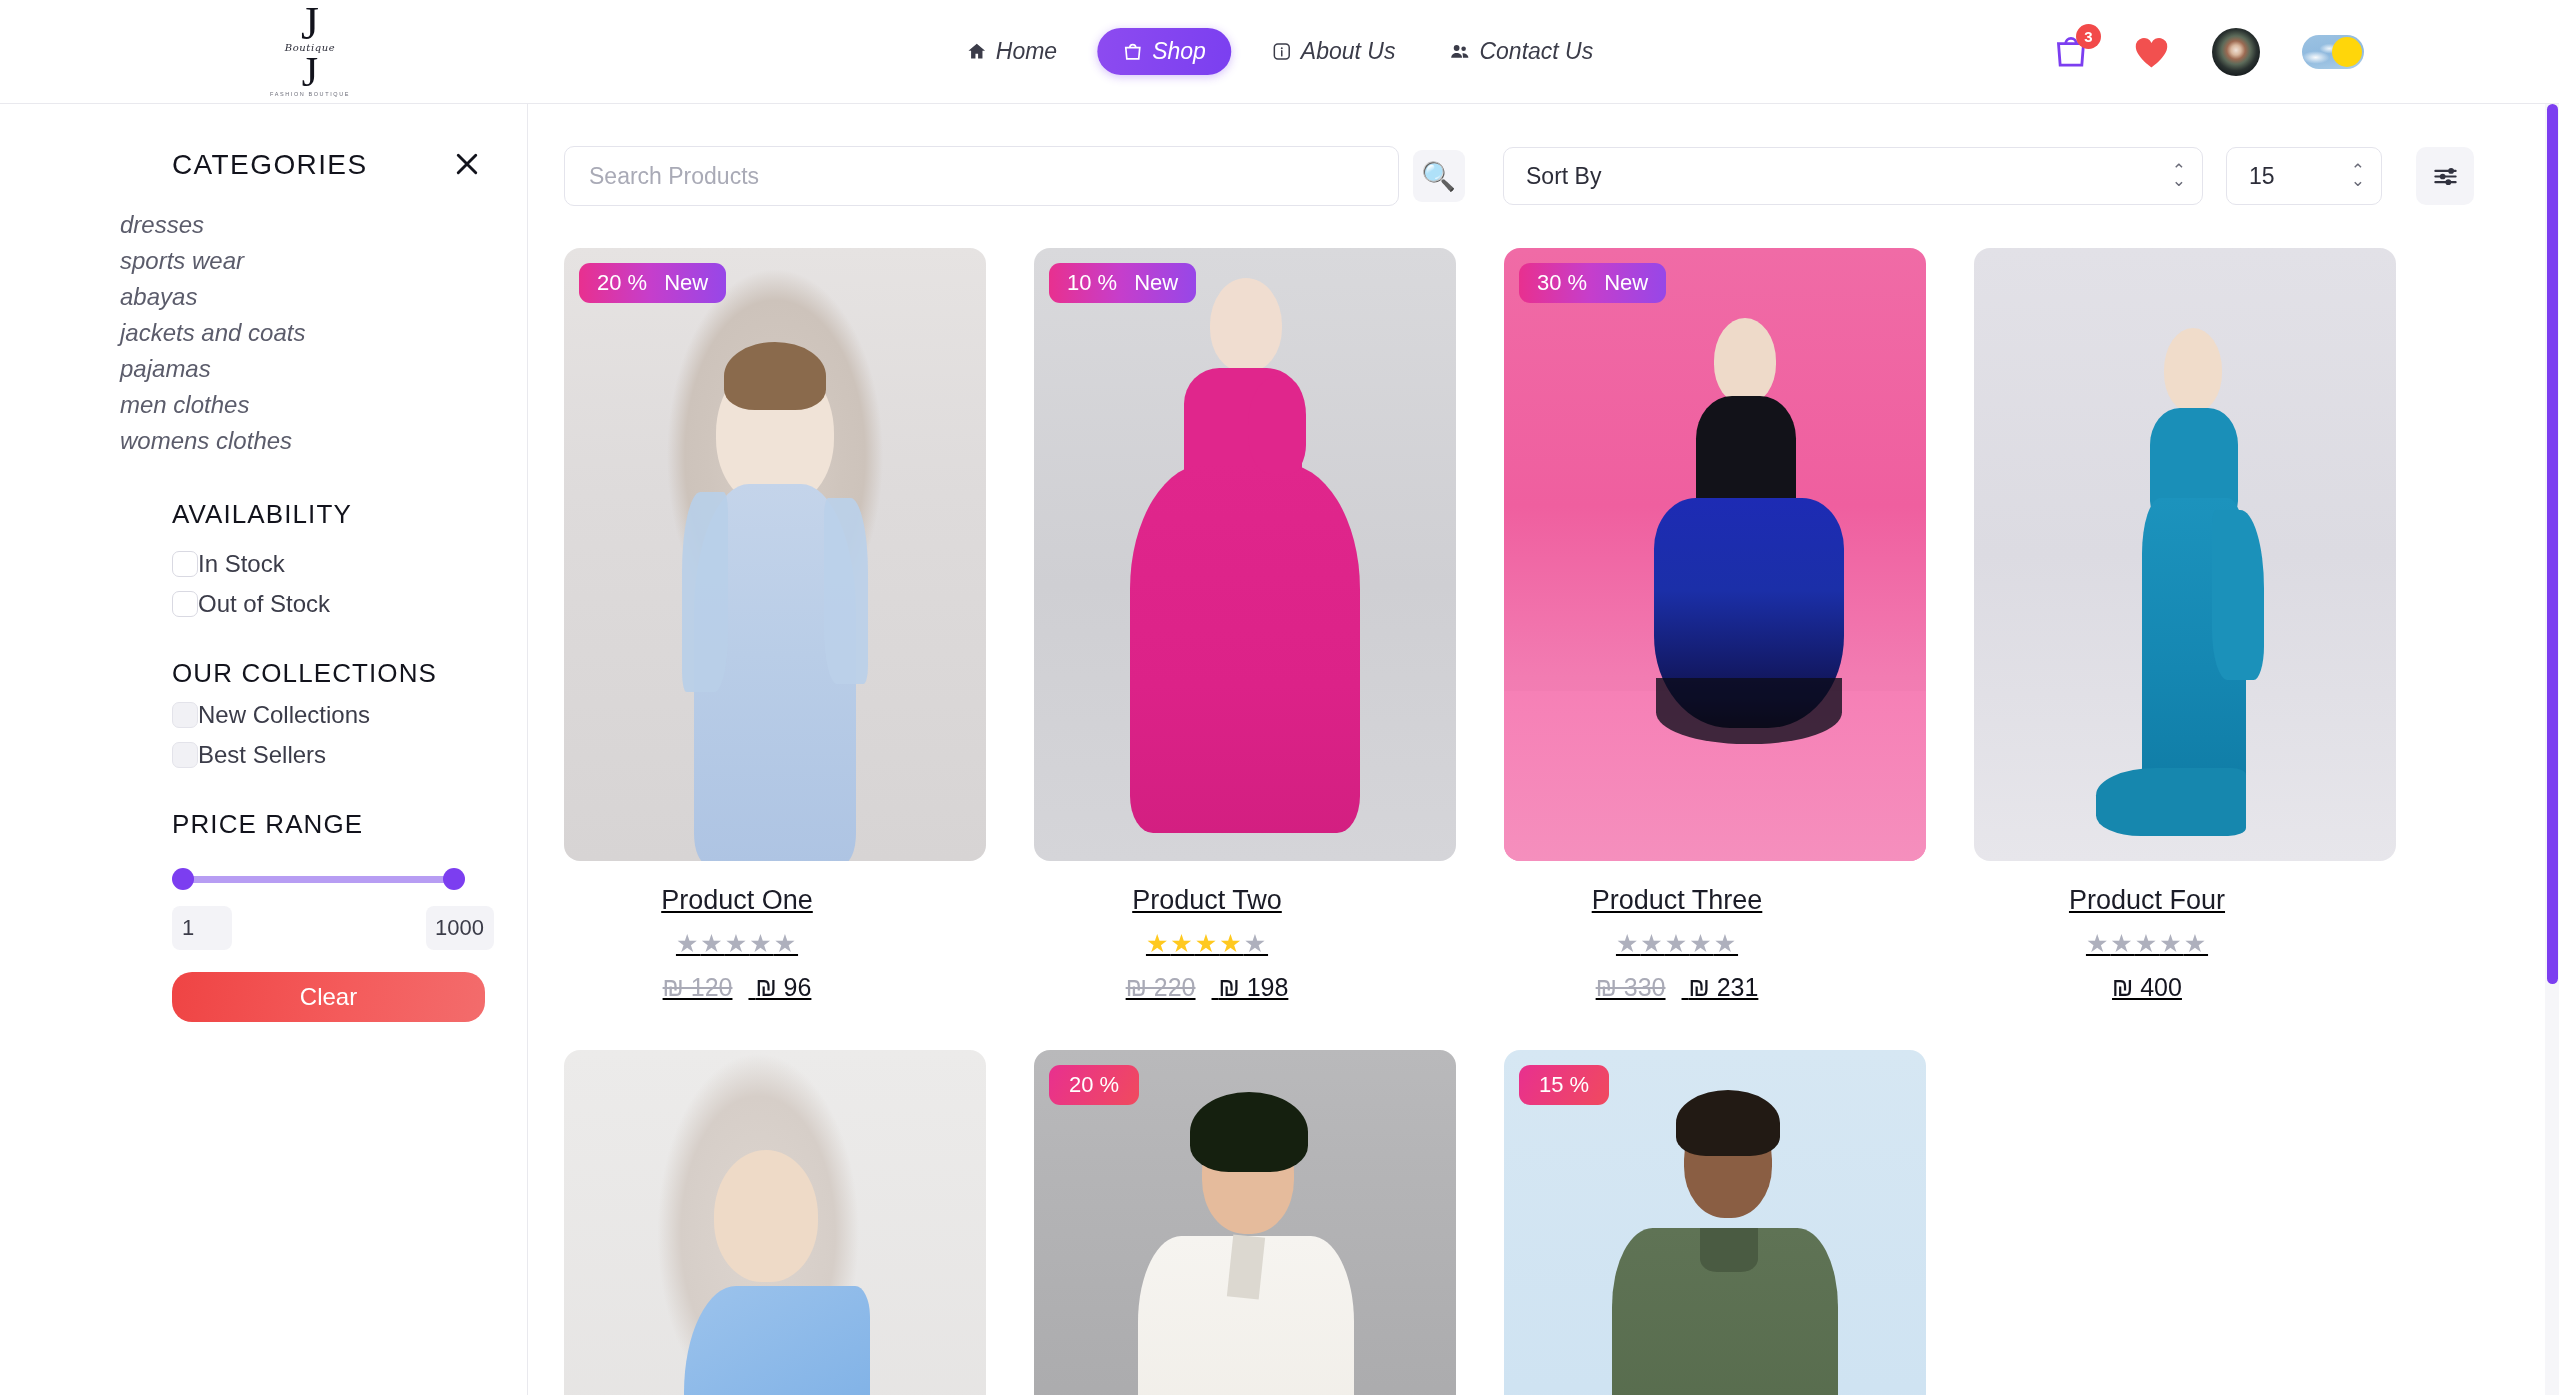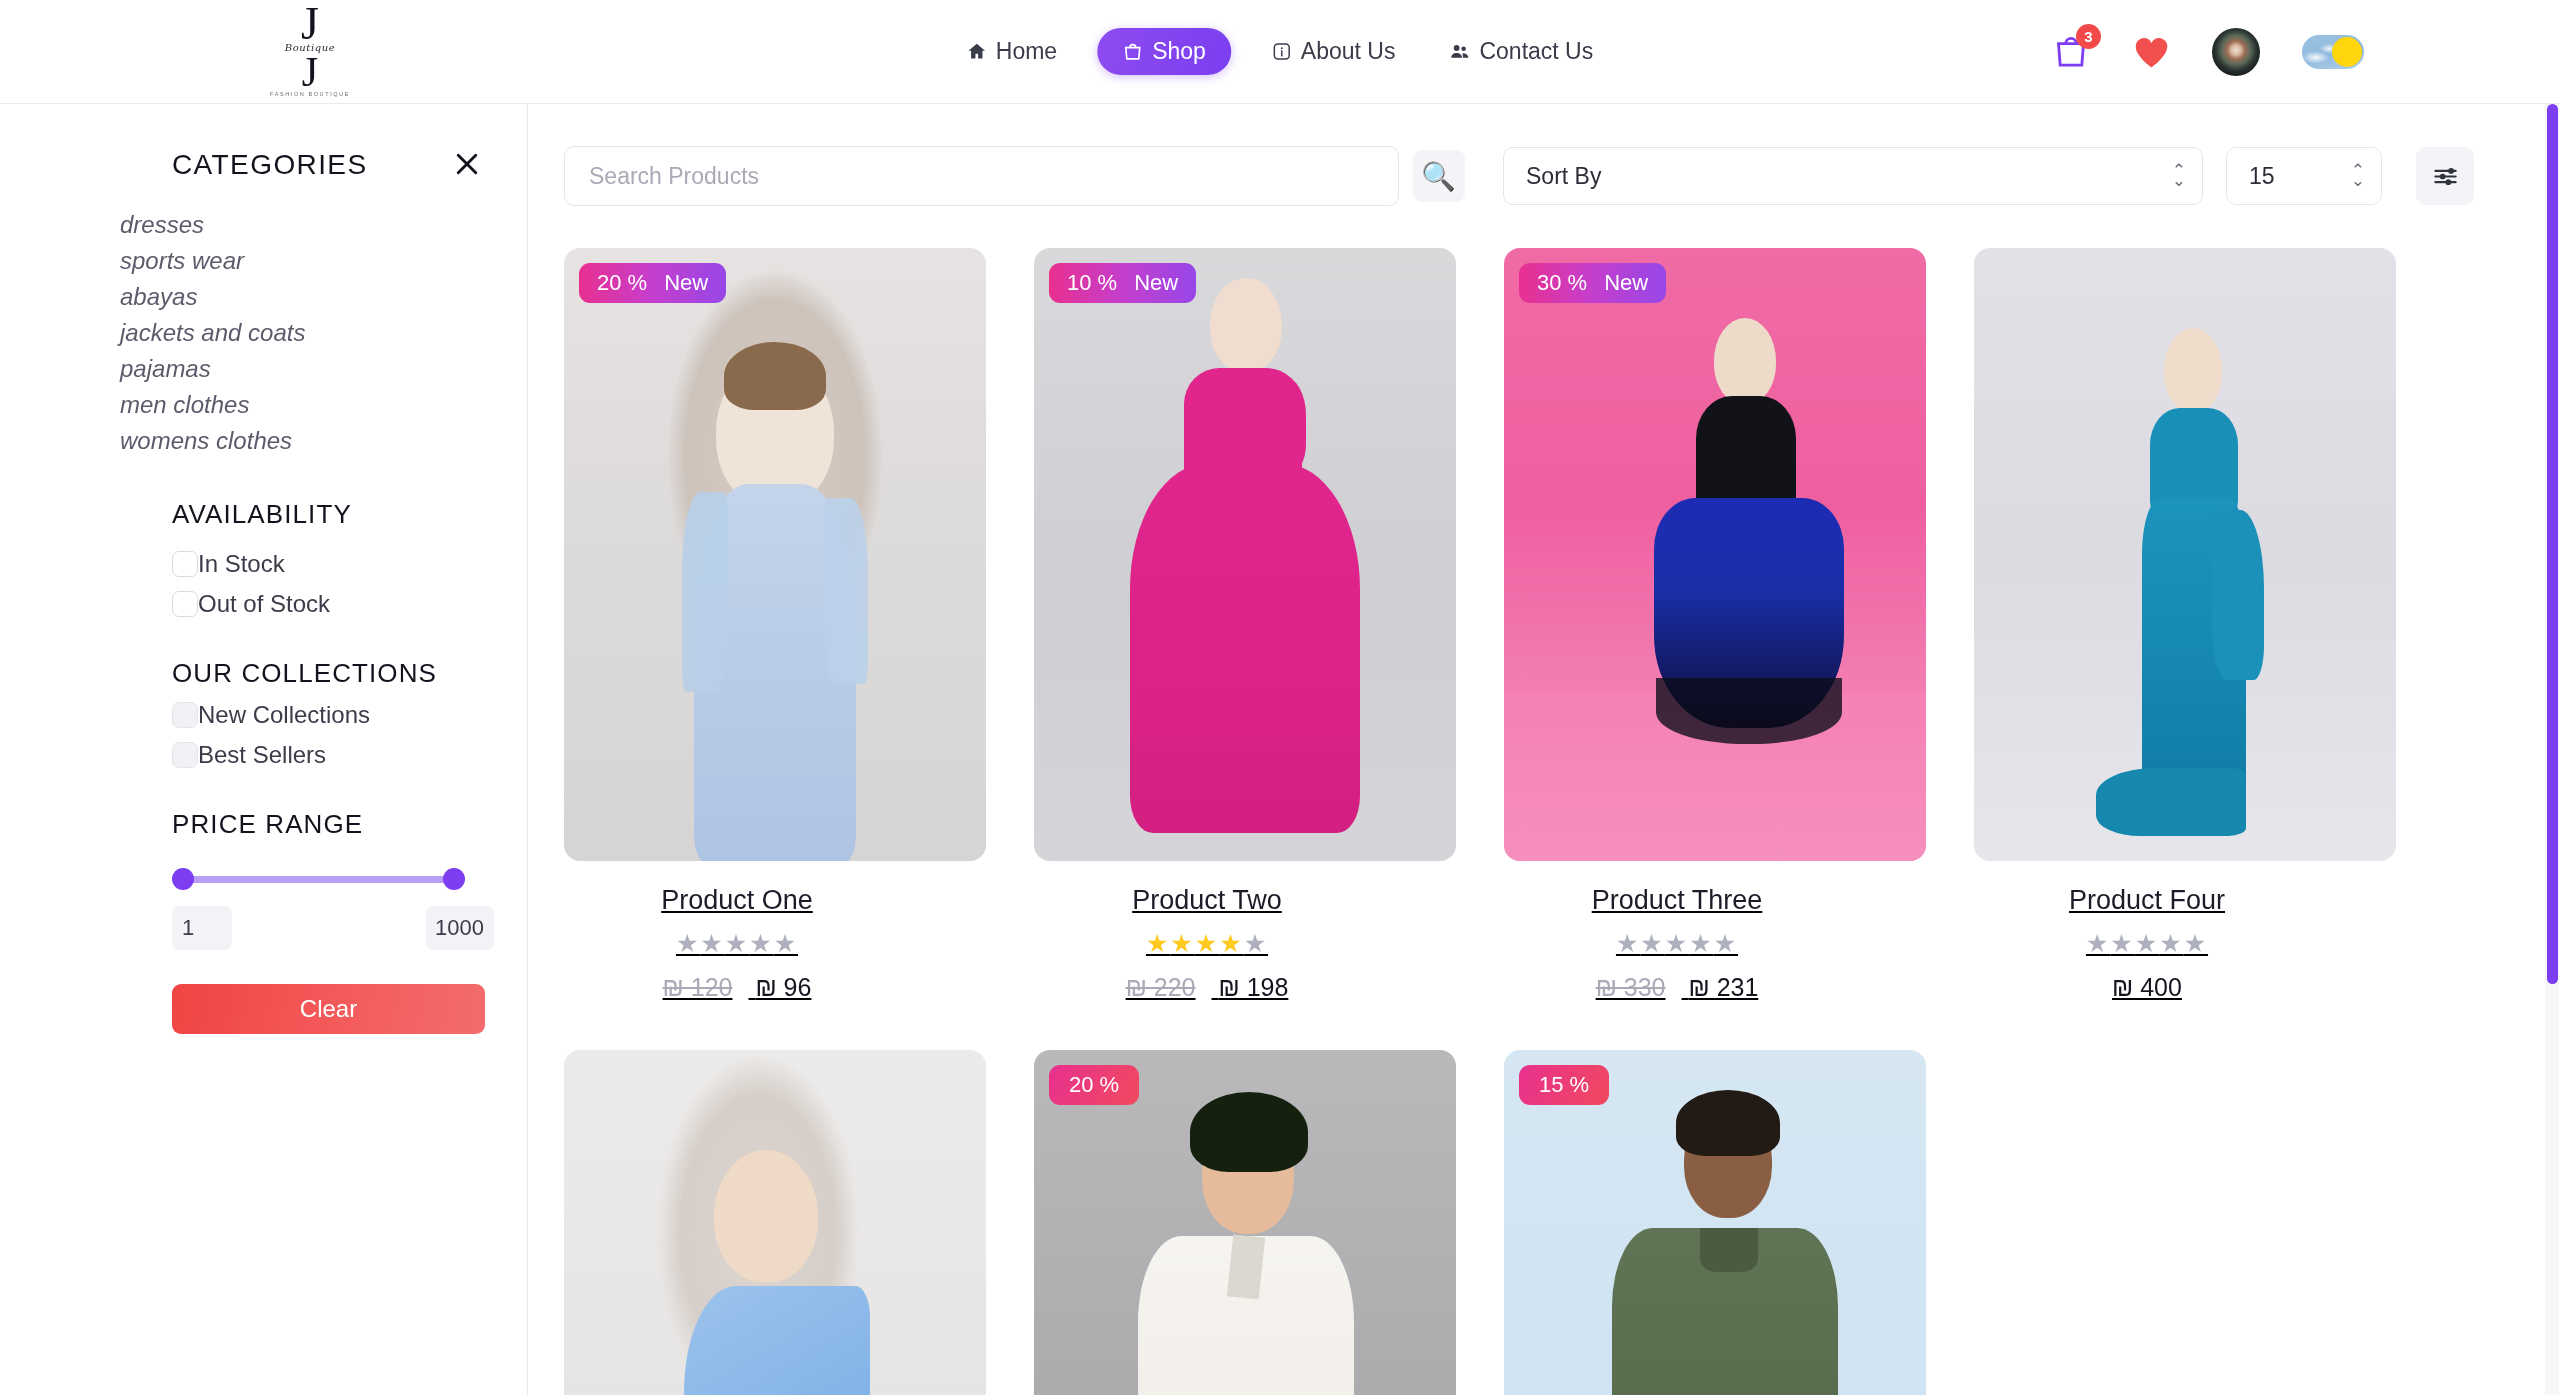--- a/index.html
+++ b/index.html
@@ -37,21 +37,21 @@
     font-family: "Liberation Serif", serif;
     font-size: 42px; line-height: 36px; color: #12131c;
   }
   .logo-sub {
     font-size: 5.5px; letter-spacing: 1.6px;
     color: #6b6c78; margin-top: 1px; white-space: nowrap;
   }
 
   .nav {
     position: absolute; left: 50%; transform: translateX(-50%);
-    display: flex; gap: 26px;
+    display: flex; gap: 26px; font-style: italic;
   }
   .nav-item {
     display: flex; align-items: center; gap: 9px;
     font-size: 23px; color: #3b3c49;
     padding: 9px 14px; border-radius: 26px;
     cursor: pointer; white-space: nowrap;
   }
   .nav-item.active {
     background: linear-gradient(100deg, #8d4bf0 0%, #7b3ff0 100%);
     color: #ffffff; padding: 10px 25px;
@@ -159,22 +159,22 @@
     width: 322px; margin-top: 16px;
   }
   .price-box {
     background: #f3f3f7; border: none; border-radius: 8px;
     height: 44px; width: 60px; font-size: 22px; color: #3b3c49;
     display: flex; align-items: center; padding: 0 10px;
     font-family: "Liberation Sans", sans-serif;
   }
   .price-box.right { justify-content: flex-end; width: 68px; }
   .clear-btn {
-    margin-top: 34px; width: 313px; height: 50px;
-    border: none; border-radius: 9px; cursor: pointer;
+    margin-top: 22px; width: 313px; height: 50px;
+    border: none; border-radius: 20px; cursor: pointer;
     background: linear-gradient(100deg, #ef4444 0%, #f45b5b 55%, #f36c6c 100%);
     color: #fff; font-size: 24px;
     font-family: "Liberation Sans", sans-serif;
     display: flex; align-items: center; justify-content: center;
   }
 
   
   .main {
     flex: 1; background: #ffffff;
     padding: 42px 60px 0 36px; position: relative; overflow: hidden;

